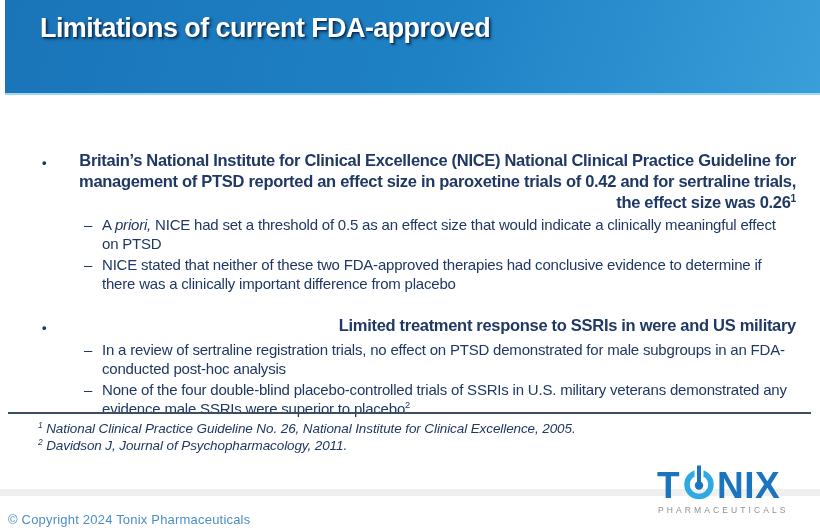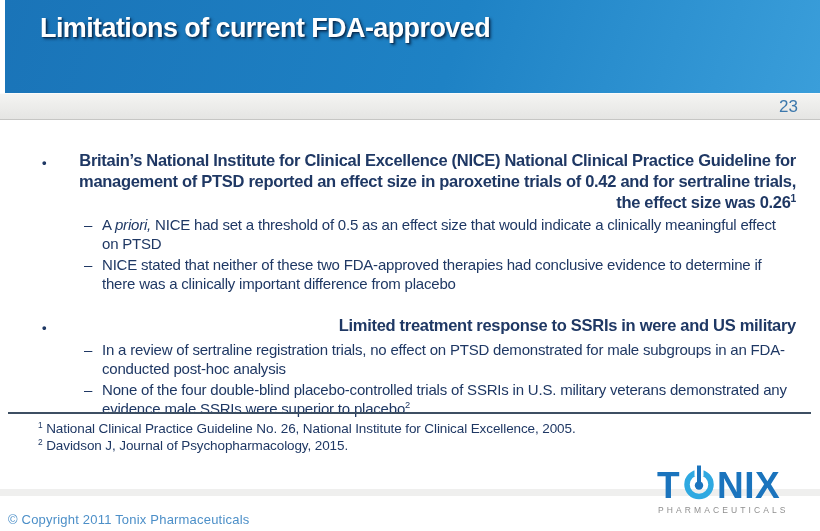--- a/index.html
+++ b/index.html
@@ -42,42 +42,39 @@
   }
   .dash { width:18px; flex:none; }
   .sub-text { width:690px; }
   .group2 { margin-top:22px; }
   sup { font-size:62%; line-height:0; }
   .it { font-style:italic; }
   
   .footnote-block { position:absolute; left:8px; top:412px; width:803px; }
   .fn-rule { height:2px; background:#3d4f63; }
   .footnotes {
-    margin:6px 0 12px 30px; font-size:13.5px;
+    margin:6px 0 12px 30px; font-style:italic; font-size:13.5px;
     line-height:17px; color:#1f3864; letter-spacing:-0.1px;
   }
   
   .bottom-band { position:absolute; left:0; right:0; top:489px; height:7px; background:#efefee; }
   .copyright { position:absolute; left:8px; bottom:4px; font-size:13px; color:#4c8fc8; letter-spacing:0.2px; }
   .logo { position:absolute; right:25px; bottom:15px; width:138px; height:52px; }
 </style>
 </head>
 <body>
 
 <div class="slide">
 
   <div class="header">
     <div class="title">
       <div>Limitations of current FDA-approved</div>
     </div>
   </div>
 
-  <div class="page-bar">
-    <span>23</span>
-  </div>
 
   <div class="content">
 
     <div>
       <div class="b-main">
         <span class="dot">•</span>
         <span class="b-text"><span>Britain’s National Institute for Clinical Excellence (NICE) National Clinical Practice Guideline for management of PTSD reported an effect size in paroxetine trials of 0.42 and for sertraline trials, the effect size was 0.26</span><sup>1</sup></span>
       </div>
       <div class="sub">
         <span class="dash">–</span>
@@ -103,35 +100,35 @@
         <span class="sub-text"><span>None of the four double-blind placebo-controlled trials of SSRIs in U.S. military veterans demonstrated any evidence male SSRIs were superior to placebo</span><sup>2</sup></span>
       </div>
     </div>
 
   </div>
 
   <div class="footnote-block">
     <div class="fn-rule"></div>
     <div class="footnotes">
       <div><sup>1</sup><span> National Clinical Practice Guideline No. 26, National Institute for Clinical Excellence, 2005.</span></div>
-      <div><sup>2</sup><span> Davidson J, Journal of Psychopharmacology, 2015.</span></div>
+      <div><sup>2</sup><span> Davidson J, Journal of Psychopharmacology, 2011.</span></div>
     </div>
   </div>
 
   <div class="bottom-band"></div>
 
   <div class="logo">
     <svg width="138" height="52" viewBox="0 0 138 52">
       <text x="0" y="34" font-family="Liberation Sans, sans-serif" font-size="37" font-weight="bold" fill="#1b74bd">T</text>
       <g>
         <circle cx="42" cy="20.5" r="12" fill="none" stroke="#2fa9e1" stroke-width="5.5"></circle>
         <line x1="42" y1="0" x2="42" y2="12" stroke="#ffffff" stroke-width="9"></line>
         <line x1="42" y1="1.5" x2="42" y2="19" stroke="#1b74bd" stroke-width="4"></line>
         <circle cx="42" cy="21.5" r="4.2" fill="#1b74bd"></circle>
       </g>
       <text x="60" y="34" font-family="Liberation Sans, sans-serif" font-size="37" font-weight="bold" fill="#1b74bd" letter-spacing="0.5">NIX</text>
       <text x="1" y="49" font-family="Liberation Sans, sans-serif" font-size="8.5" fill="#8f8f8f" letter-spacing="3.1">PHARMACEUTICALS</text>
     </svg>
   </div>
 
-  <div class="copyright">© Copyright 2011 Tonix Pharmaceuticals</div>
+  <div class="copyright">© Copyright 2024 Tonix Pharmaceuticals</div>
 
 </div>
 
 </body></html>

